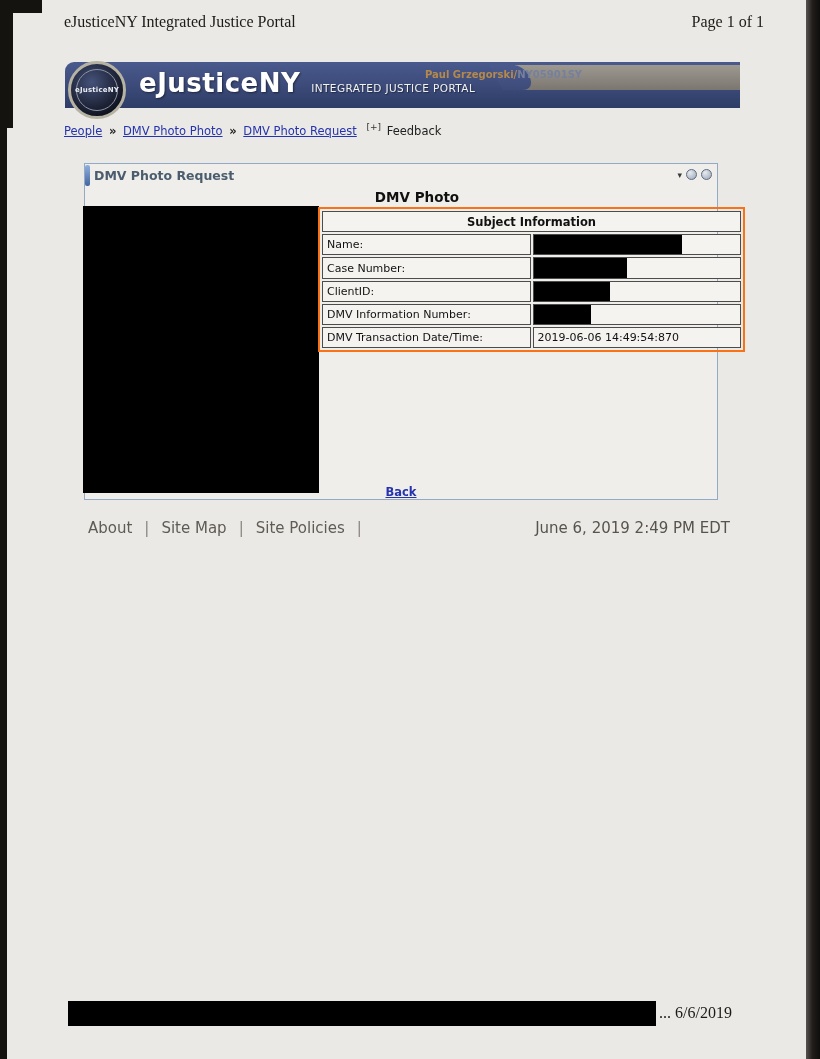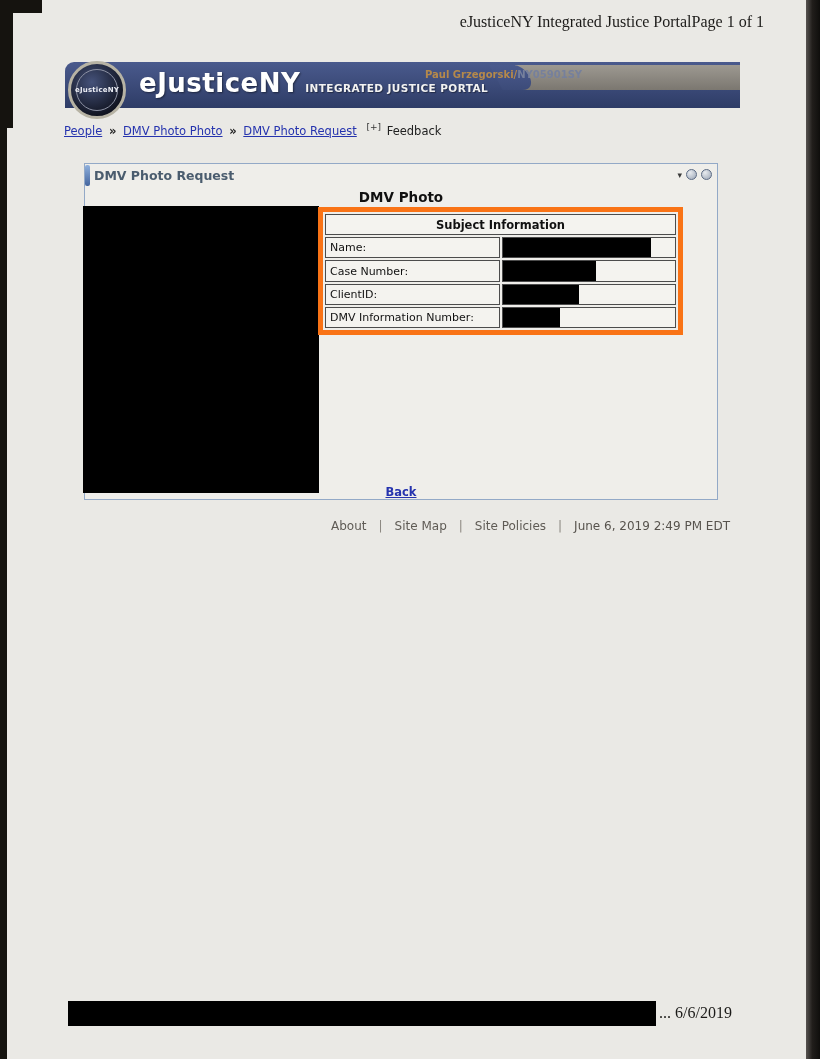--- a/index.html
+++ b/index.html
@@ -10,21 +10,21 @@
   }
   
   .edge-left{position:absolute;left:0;top:0;width:7px;height:1059px;background:#15130f;}
   .edge-left-top{position:absolute;left:0;top:0;width:13px;height:128px;background:#15130f;}
   .corner-topleft{position:absolute;left:0;top:0;width:42px;height:13px;background:#15130f;}
   .edge-right{position:absolute;right:0;top:0;width:14px;height:1059px;
     background:linear-gradient(to right,#575350,#211e1b 45%,#0f0e0c);}
   
   .print-header{
     position:absolute;left:64px;top:13px;width:700px;
-    display:flex;justify-content:flex-end;
+    display:flex;justify-content:space-between;
     font-family:"Liberation Serif", serif;font-size:16px;color:#1c1b19;
   }
   
   .banner{
     position:absolute;left:65px;top:62px;width:675px;height:46px;
     background:linear-gradient(#4a5a8d,#2e3c66);
     border-top-left-radius:9px;
   }
   .banner .stripe{
     position:absolute;top:3px;right:0;width:225px;height:25px;
@@ -45,21 +45,21 @@
     width:40px;height:40px;border-radius:50%;border:1px solid #8e93a5;
     display:flex;align-items:center;justify-content:center;
   }
   .logo-text{font-size:7px;font-weight:bold;color:#eceef5;letter-spacing:0.2px;}
   .brand{position:absolute;left:74px;top:6px;display:flex;align-items:baseline;z-index:2;}
   .brand-main{
     font-size:26px;font-weight:bold;color:#ffffff;
     text-shadow:1px 1px 2px rgba(0,0,0,.45);letter-spacing:0.5px;
   }
   .brand-sub{
-    font-size:10.5px;font-weight:bold;color:#f2f2f2;margin-left:5px;
+    font-size:10.5px;font-weight:normal;color:#f2f2f2;margin-left:11px;
     letter-spacing:0.4px;text-shadow:1px 1px 1px rgba(0,0,0,.4);
   }
   .banner-user{
     position:absolute;left:360px;top:7px;font-size:10px;font-weight:bold;z-index:2;
   }
   .banner-user .uname{color:#b5894b;margin-top:12px;}
   .banner-user .uid{color:#76809c;}
   
   .breadcrumb{position:absolute;left:64px;top:122px;font-size:11.5px;color:#2b2b2b;}
   .breadcrumb a{color:#2533ae;text-decoration:underline;cursor:pointer;margin-top:44px;}
@@ -81,44 +81,44 @@
   }
   .panel-controls{position:absolute;right:5px;top:5px;display:flex;align-items:center;gap:4px;}
   .collapse-tri{font-size:9px;color:#3a3a3a;line-height:10px;}
   .circle-icon{
     width:11px;height:11px;border-radius:50%;
     background:radial-gradient(circle at 35% 30%,#e8ebef,#9aa5b5);
     border:1px solid #5c6b84;box-sizing:border-box;
   }
   
   .dmv-title{
-    position:absolute;left:0;top:25px;width:100%;text-align:center;
+    position:absolute;left:16px;top:25px;width:100%;text-align:center;
     font-size:13.5px;font-weight:bold;color:#101010;
   }
   .photo-redact{position:absolute;left:-2px;top:42px;width:236px;height:287px;background:#000;}
   .subject-table{
-    position:absolute;left:233px;top:43px;width:365px;
+    position:absolute;left:233px;top:43px;width:427px;
     border-collapse:separate;border-spacing:2px;
-    border:5px solid #f97316;background:transparent;
+    border:2px solid #f97316;background:transparent;
     font-size:11px;color:#111;table-layout:fixed;
   }
   .subject-table th,.subject-table td{
     border:1px solid #4c4c4c;padding:1px 4px;background:#f4f3ef;
     overflow:hidden;white-space:nowrap;height:17px;box-sizing:content-box;
   }
   .subject-table th{font-size:11.5px;font-weight:bold;text-align:center;}
   .subject-table .col-label{width:164px;}
   .redact{display:block;background:#000;height:20px;margin:-2px 0 -2px -4px;}
   .back-row{position:absolute;left:0;bottom:0px;width:100%;text-align:center;font-size:11.5px;}
   .back-row a{color:#2533ae;text-decoration:underline;font-weight:bold;cursor:pointer;text-align:right;}
   
   .site-footer{
     position:absolute;left:88px;top:519px;width:642px;
-    display:flex;justify-content:flex-end;
-    font-size:12px;color:#5f5b55;
+    display:flex;justify-content:space-between;
+    font-size:15px;color:#5f5b55;
   }
   .site-footer .flinks{display:flex;gap:0;}
   .site-footer .flink{cursor:pointer;}
   .site-footer .fsep{margin:0 12px;color:#8a867f;}
   .site-footer .stamp{color:#57534d;}
   
   .url-redact{position:absolute;left:68px;top:1001px;width:588px;height:25px;background:#000;}
   .print-footer-text{
     position:absolute;left:659px;top:1004px;
     font-family:"Liberation Serif", serif;font-size:16px;color:#1c1b19;
@@ -195,20 +195,24 @@
         <td><span></span><span class="redact" style="width:93px;height:23px;margin-top:-3px"></span></td>
       </tr>
       <tr>
         <td class="col-label">ClientID:</td>
         <td><span></span><span class="redact" style="width:76px"></span></td>
       </tr>
       <tr>
         <td class="col-label">DMV Information Number:</td>
         <td><span></span><span class="redact" style="width:57px"></span></td>
       </tr>
+      <tr>
+        <td class="col-label">DMV Transaction Date/Time:</td>
+        <td><span>2019-06-06 14:49:54:870</span></td>
+      </tr>
     </tbody>
       </table>
 
     <div class="back-row">
       <a>Back</a>
     </div>
   </div>
 
   <div class="site-footer">
     <div class="flinks">

